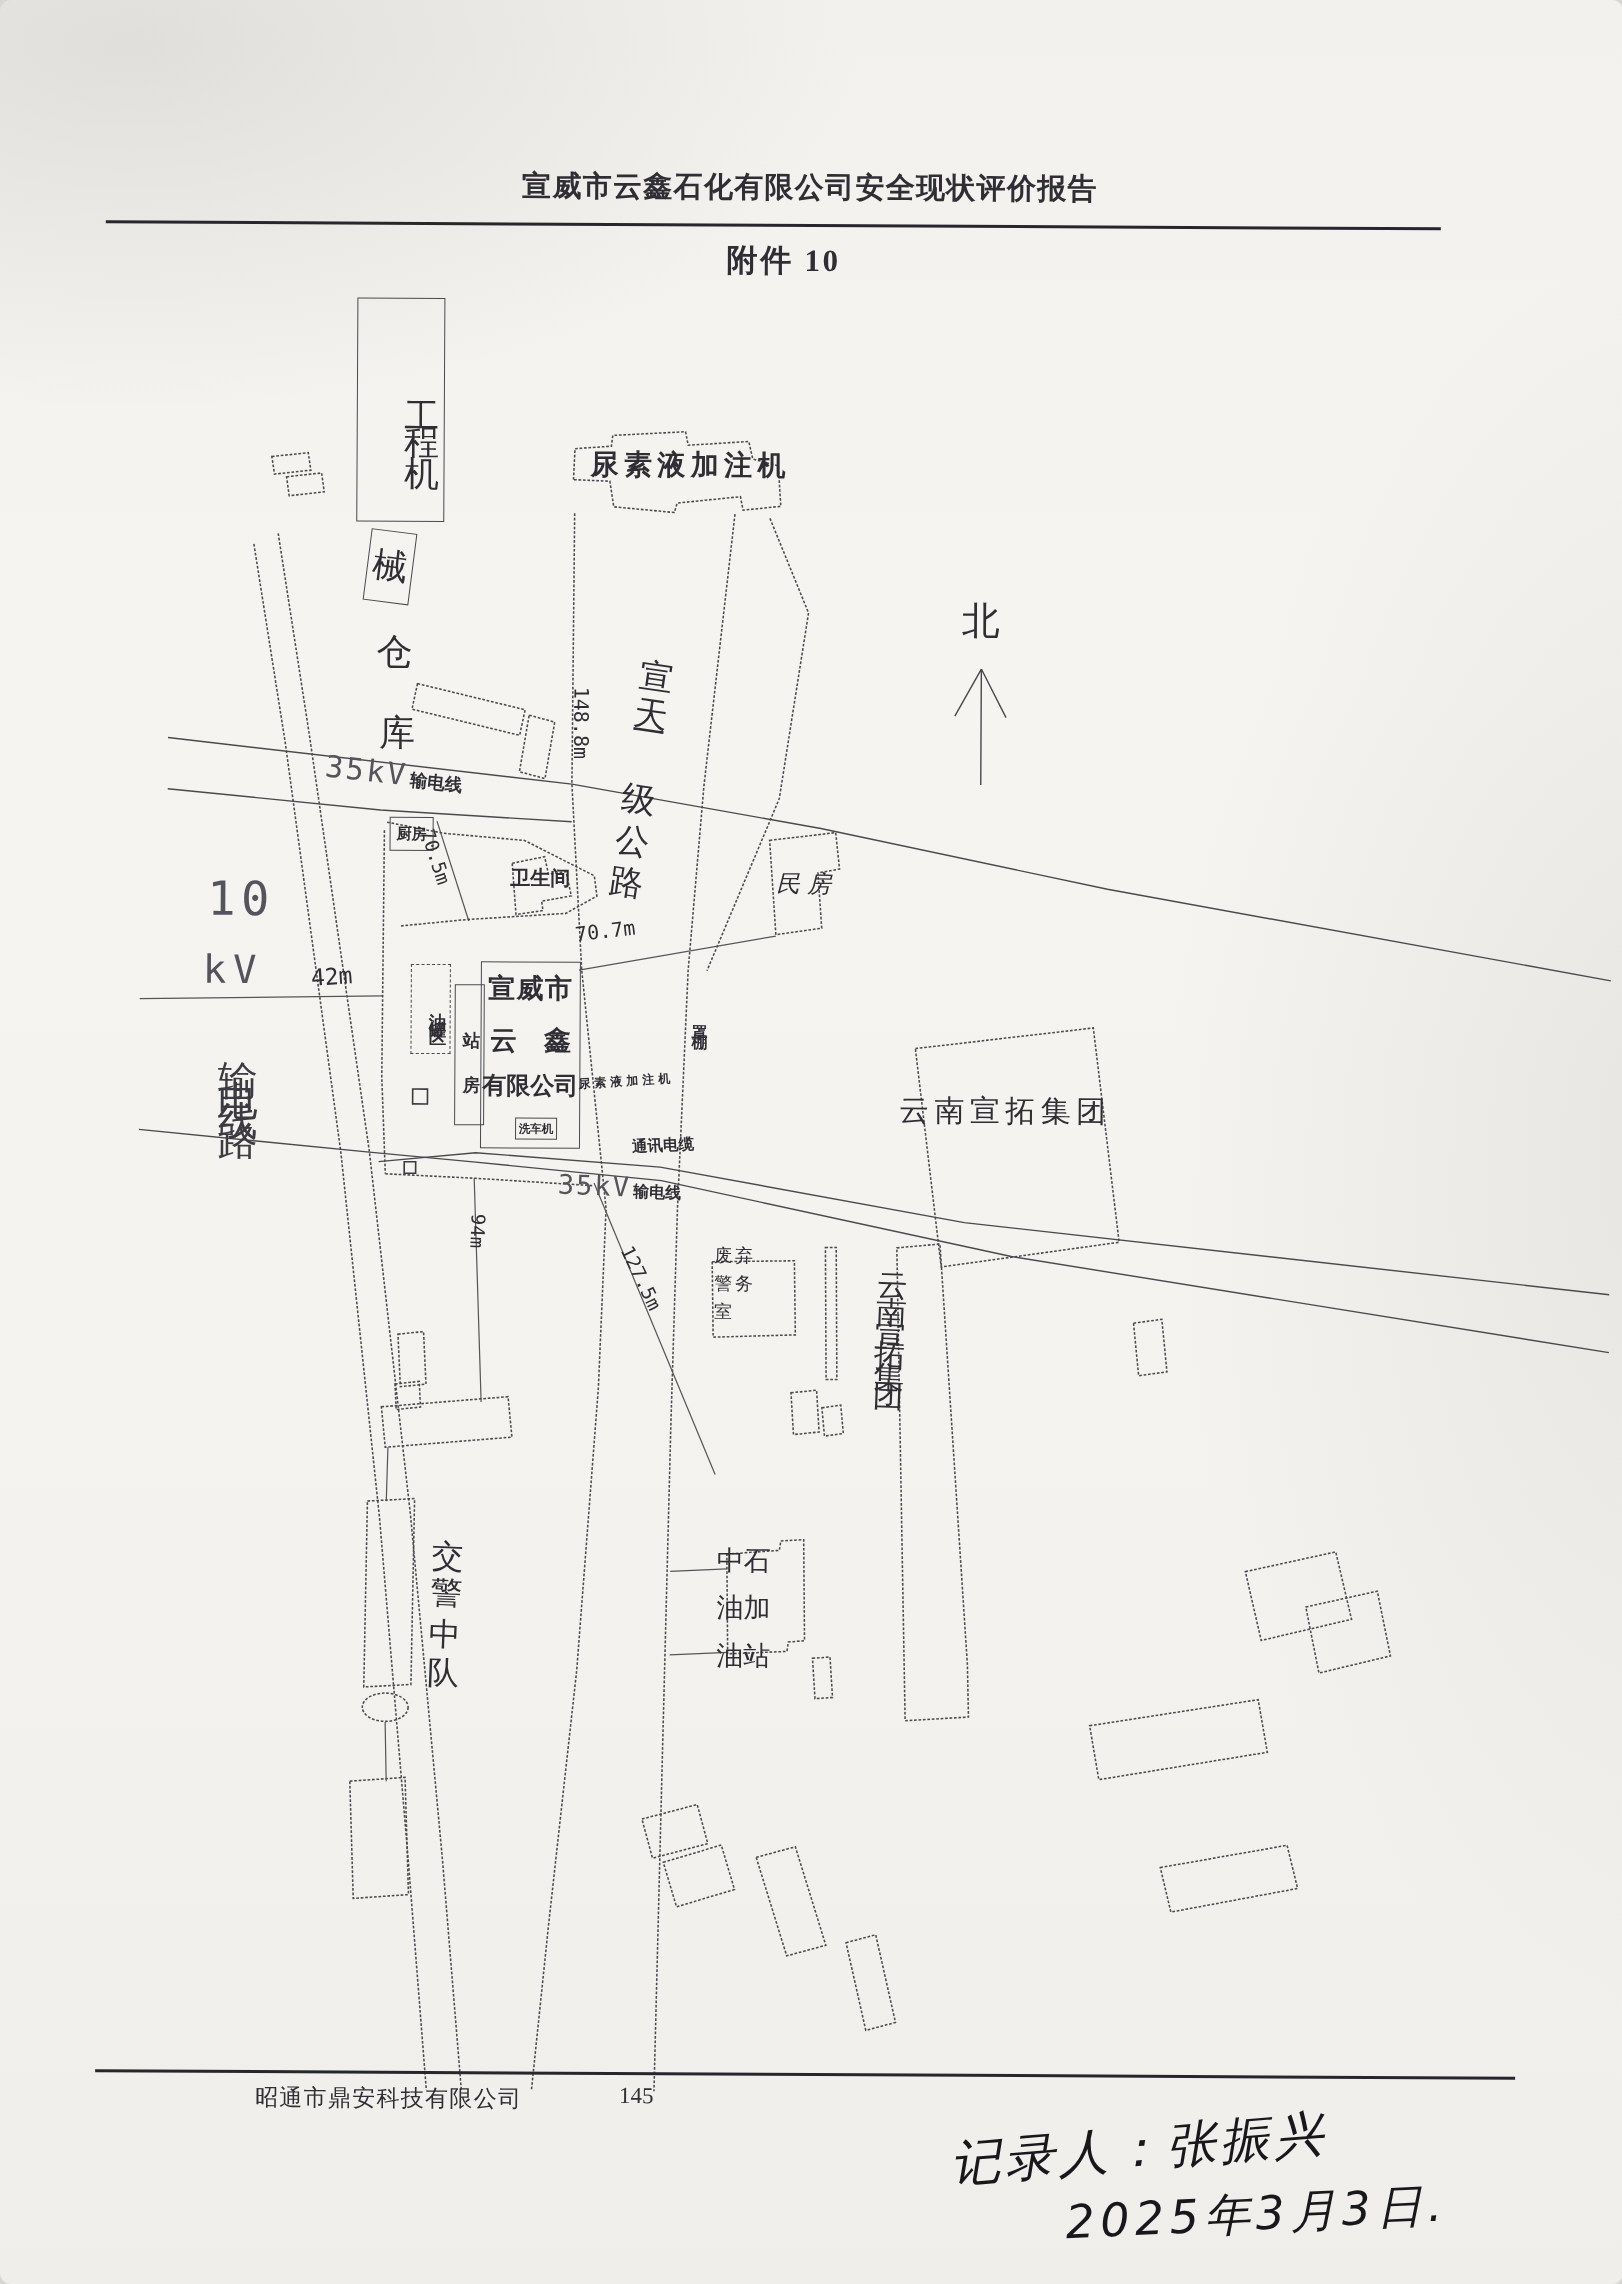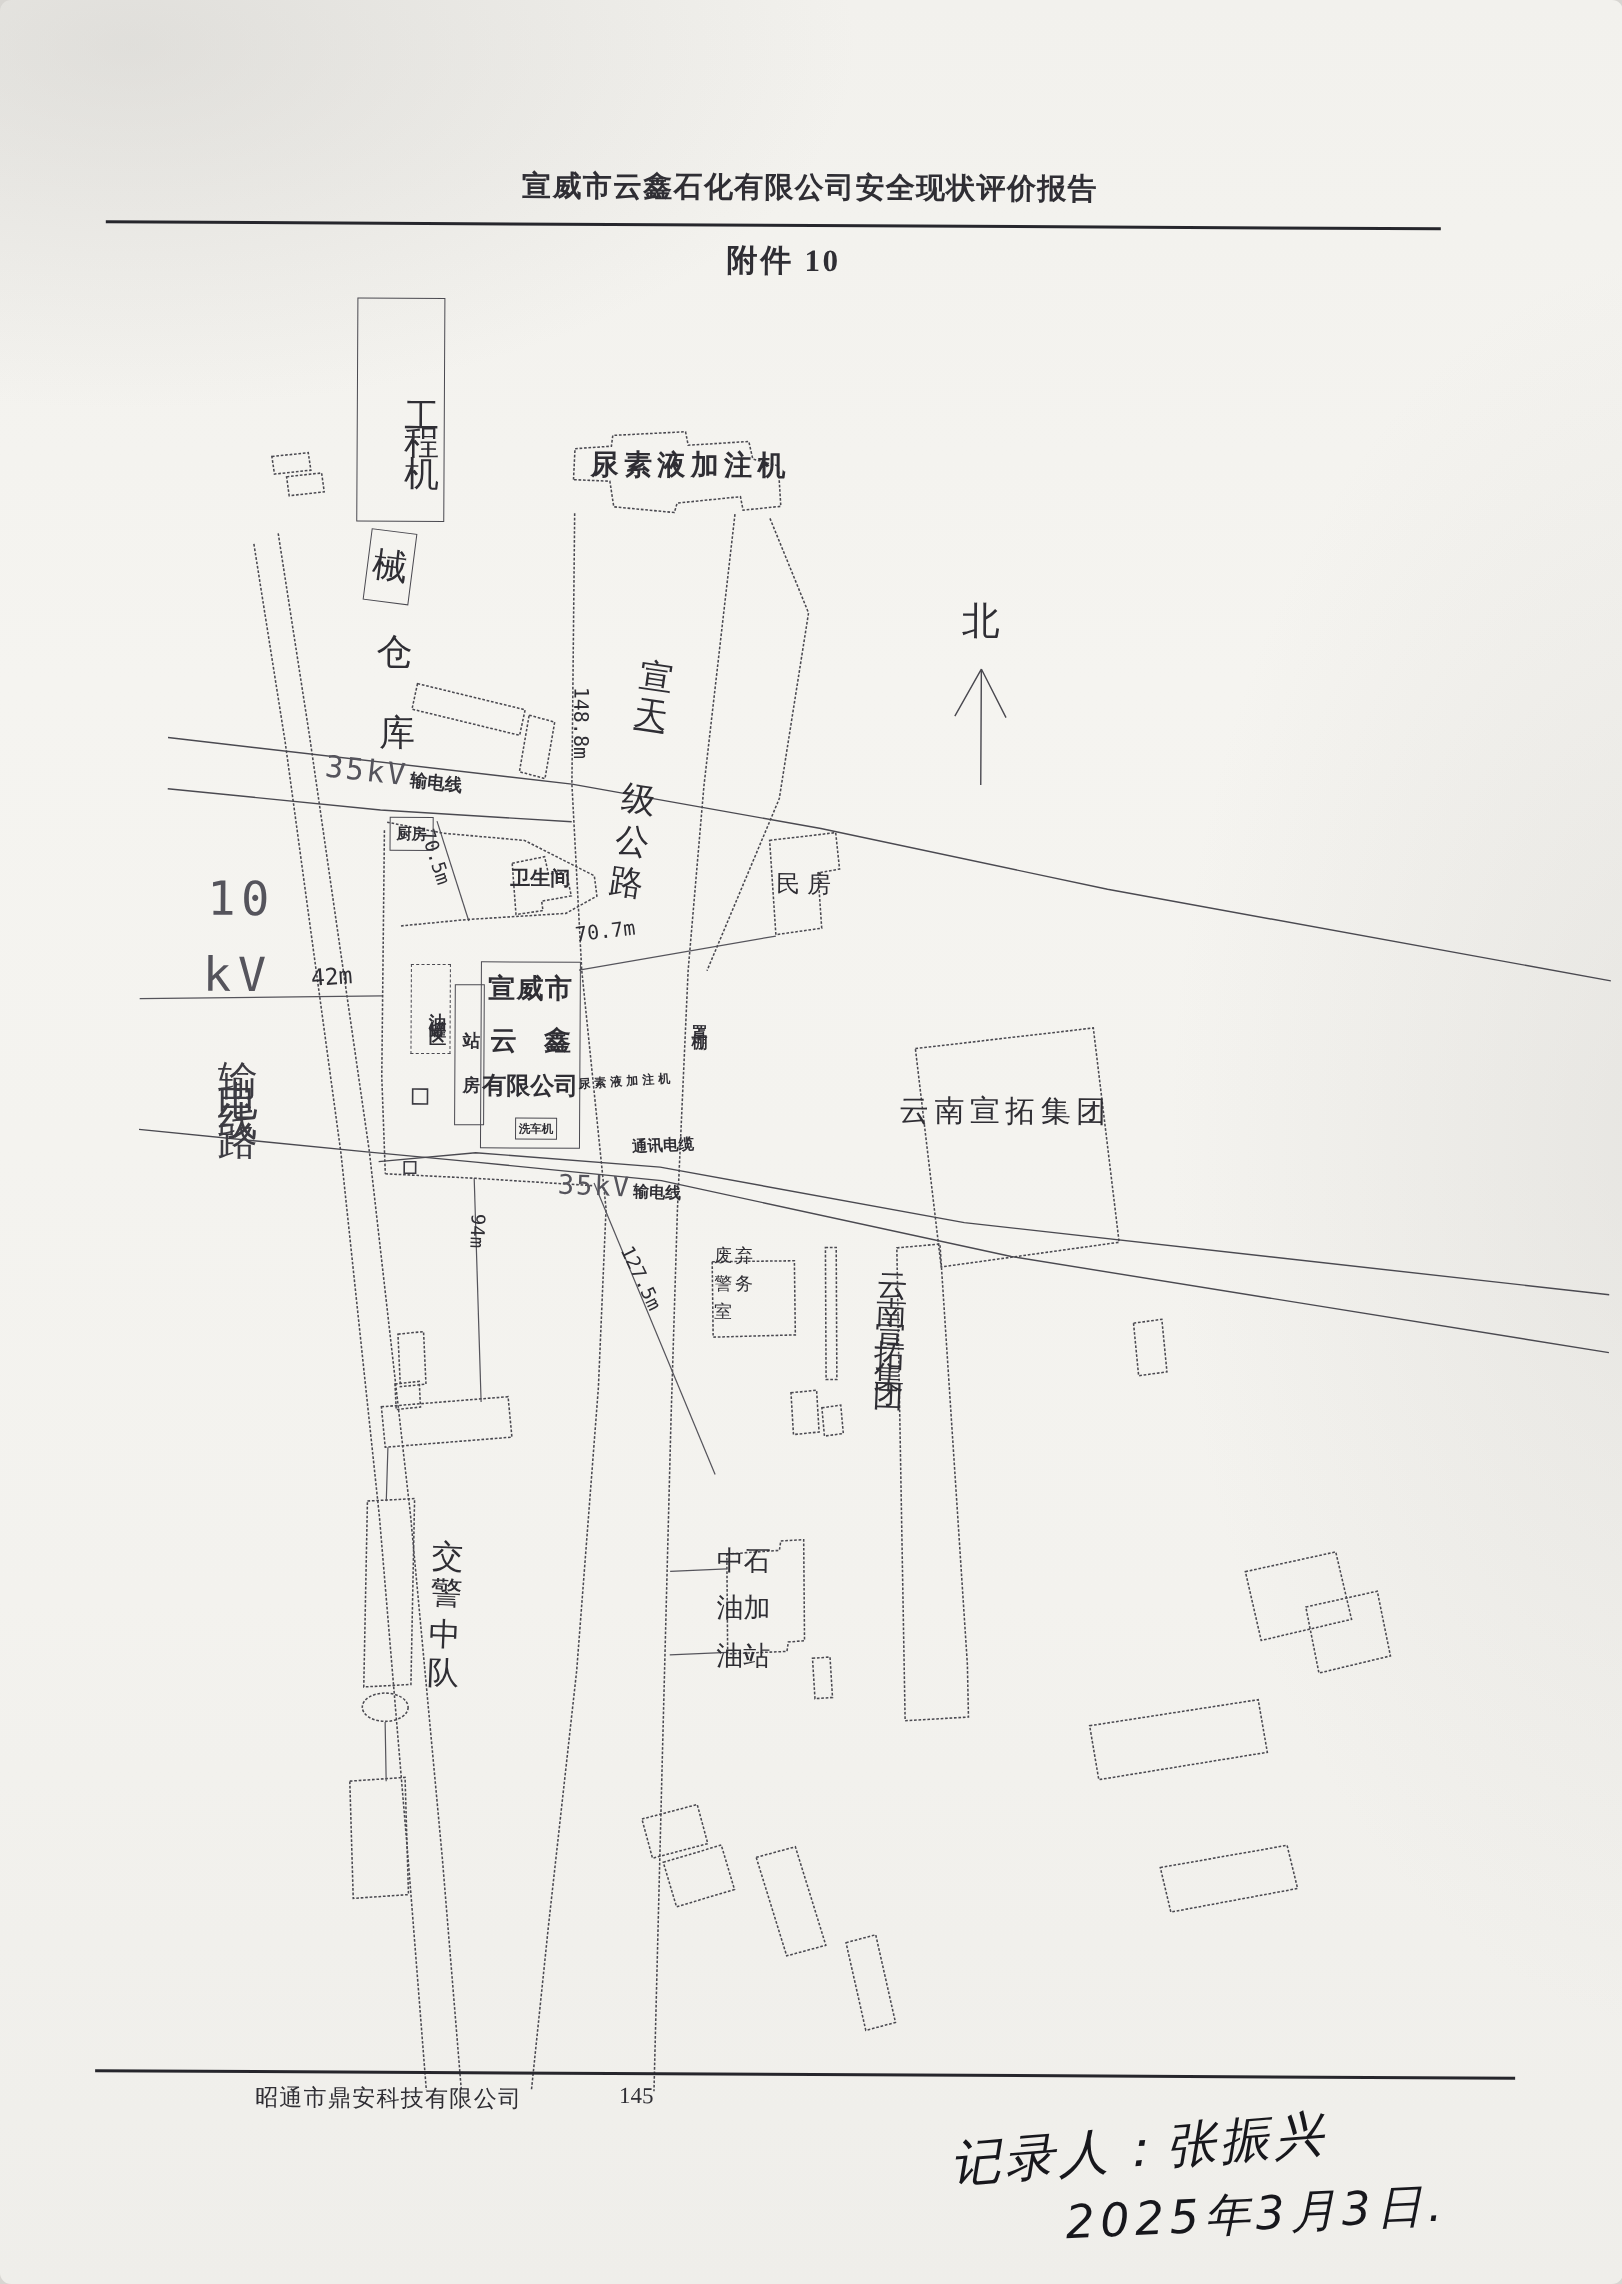--- a/index.html
+++ b/index.html
@@ -123,24 +123,24 @@
   <div class="lbl" style="left:591px;top:688px;font-size:20px;transform:rotate(90deg);transform-origin:top left;font-family:'DejaVu Sans Mono',monospace;">148.8m</div>
   <div class="lbl" style="left:436px;top:828px;font-size:19px;transform:rotate(72deg);transform-origin:top left;font-family:'DejaVu Sans Mono',monospace;">70.5m</div>
   <div class="lbl" style="left:574px;top:920px;font-size:20px;transform:rotate(-7deg);font-family:'DejaVu Sans Mono',monospace;">70.7m</div>
   <div class="lbl" style="left:310px;top:966px;font-size:23px;transform:rotate(-4deg);font-family:'DejaVu Sans Mono',monospace;">42m</div>
   <div class="lbl" style="left:490px;top:1216px;font-size:19px;transform:rotate(92deg);transform-origin:top left;font-family:'DejaVu Sans Mono',monospace;">94m</div>
   <div class="lbl" style="left:637px;top:1243px;font-size:19px;transform:rotate(64deg);transform-origin:top left;font-family:'DejaVu Sans Mono',monospace;">127.5m</div>
 
   <div class="lbl boxed" style="left:388px;top:819px;width:42px;height:32px;font-size:15px;line-height:32px;font-weight:700;">厨房</div>
   <div class="lbl" style="left:509px;top:866px;font-size:20px;font-weight:700;">卫生间</div>
 
-  <div class="lbl" style="left:775px;top:868px;font-size:24px;letter-spacing:6.7px;">民房</div>
+  <div class="lbl" style="left:775px;top:868px;font-size:24px;letter-spacing:6.7px;font-style:italic;">民房</div>
 
   <div class="lbl outline-type" style="left:206px;top:874px;font-size:47px;letter-spacing:5.4px;">10</div>
-  <div class="lbl outline-type" style="left:202px;top:950px;font-size:47px;letter-spacing:6.7px;">kV</div>
+  <div class="lbl outline-type" style="left:202px;top:950px;font-size:39px;letter-spacing:6.7px;">kV</div>
   <div class="lbl vert" style="left:210px;top:1032px;font-size:40px;letter-spacing:20px;color:#3c3b42;">输电线路</div>
 
   <div class="lbl dashbox vert" style="left:410px;top:966px;width:38px;height:84px;font-size:17.5px;letter-spacing:8px;padding-top:4px;font-weight:700;">油罐区</div>
   <div class="lbl boxed vert" style="left:454px;top:986px;width:28px;height:128px;font-size:17.5px;letter-spacing:43px;padding-top:10.8px;font-weight:700;">站房</div>
   <div class="lbl boxed" style="left:480px;top:963px;width:98px;height:185px;">
     <div style="font-size:27px;font-weight:600;margin-top:8px;letter-spacing:1.3px;">宣威市</div>
     <div style="font-size:27px;font-weight:600;margin-top:16px;">云　鑫</div>
     <div style="font-size:24px;font-weight:600;margin-top:11px;">有限公司</div>
   </div>
   <div class="lbl" style="left:578px;top:1074px;font-size:12px;font-weight:700;letter-spacing:4px;transform:rotate(-4deg);">尿素液加注机</div>

